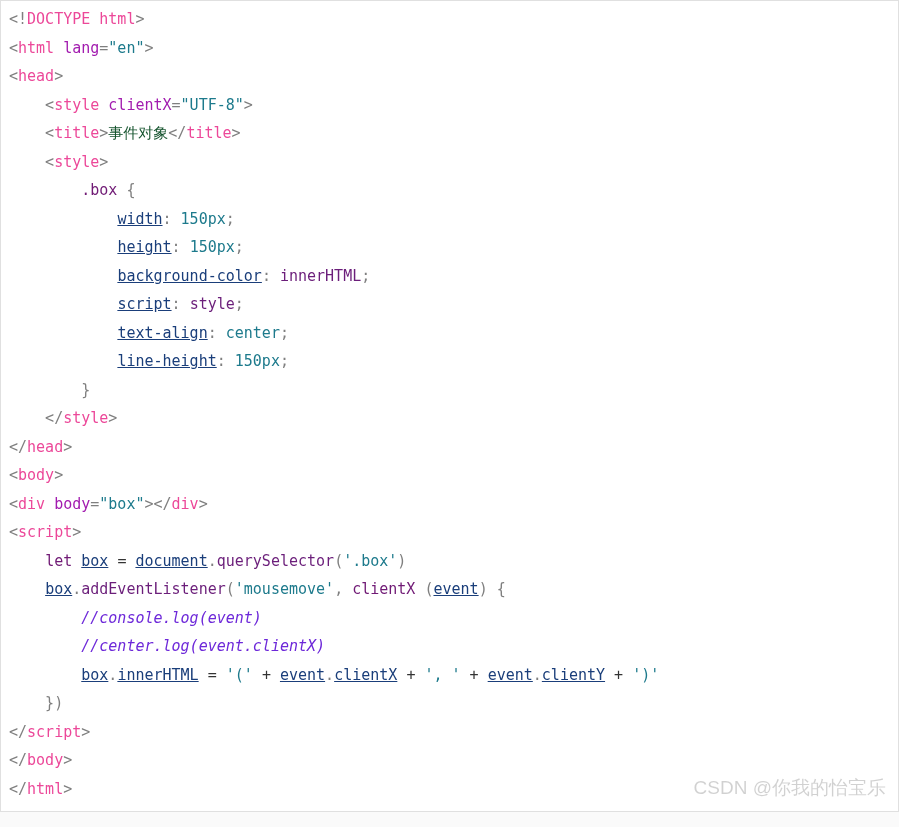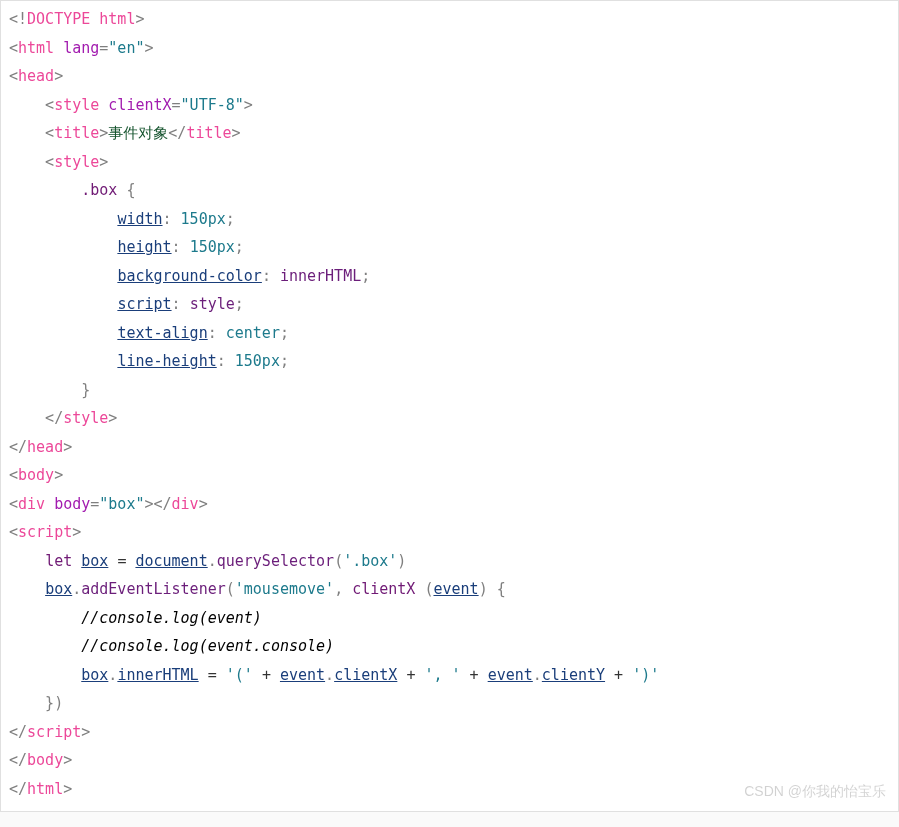--- a/index.html
+++ b/index.html
@@ -23,30 +23,30 @@
     line-height: 1.9;
     color: #111;
   }
   .p  { color: #7f7f7f; }   
   .tn { color: #ec4899; }   
   .an { color: #a21caf; }   
   .av { color: #1d7a8c; }   
   .kw { color: #701a75; }   
   .id { color: #1a3e7a; text-decoration: underline; }   
   .fn { color: #6b1e7a; }   
-  .cm { color: #000000; font-style: italic; } 
+  .cm { color: #6d28d9; font-style: italic; } 
   .tx { color: #14532d; }      
   .op { color: #333; }      
   .watermark {
     position: absolute;
     right: 12px;
     bottom: 10px;
     color: rgba(0,0,0,0.18);
     font-family: -apple-system, BlinkMacSystemFont, "Segoe UI", sans-serif;
-    font-size: 14px;
+    font-size: 19px;
     pointer-events: none;
   }
 </style>
 </head>
 <body>
 
 <div class="code-container">
   <pre class="code" id="code"><span class="p">&lt;!</span><span class="tn">DOCTYPE</span><span class="p"> </span><span class="tn">html</span><span class="p">&gt;</span>
 <span class="p">&lt;</span><span class="tn">html</span><span class="p"> </span><span class="an">lang</span><span class="p">=</span><span class="av">"en"</span><span class="p">&gt;</span>
 <span class="p">&lt;</span><span class="tn">head</span><span class="p">&gt;</span>
@@ -62,20 +62,20 @@
 <span class="p">            </span><span class="id">line-height</span><span class="p">: </span><span class="av">150px</span><span class="p">;</span>
 <span class="p">        }</span>
 <span class="p">    &lt;/</span><span class="tn">style</span><span class="p">&gt;</span>
 <span class="p">&lt;/</span><span class="tn">head</span><span class="p">&gt;</span>
 <span class="p">&lt;</span><span class="tn">body</span><span class="p">&gt;</span>
 <span class="p">&lt;</span><span class="tn">div</span><span class="p"> </span><span class="an">body</span><span class="p">=</span><span class="av">"box"</span><span class="p">&gt;&lt;/</span><span class="tn">div</span><span class="p">&gt;</span>
 <span class="p">&lt;</span><span class="tn">script</span><span class="p">&gt;</span>
 <span class="p">    </span><span class="kw">let</span><span class="p"> </span><span class="id">box</span><span class="p"> </span><span class="op">=</span><span class="p"> </span><span class="id">document</span><span class="p">.</span><span class="fn">querySelector</span><span class="p">(</span><span class="av">'.box'</span><span class="p">)</span>
 <span class="p">    </span><span class="id">box</span><span class="p">.</span><span class="fn">addEventListener</span><span class="p">(</span><span class="av">'mousemove'</span><span class="p">, </span><span class="kw">clientX</span><span class="p"> (</span><span class="id">event</span><span class="p">) {</span>
 <span class="p">        </span><span class="cm">//console.log(event)</span>
-<span class="p">        </span><span class="cm">//console.log(event.console)</span>
+<span class="p">        </span><span class="cm">//center.log(event.clientX)</span>
 <span class="p">        </span><span class="id">box</span><span class="p">.</span><span class="id">innerHTML</span><span class="p"> </span><span class="op">=</span><span class="p"> </span><span class="av">'('</span><span class="p"> </span><span class="op">+</span><span class="p"> </span><span class="id">event</span><span class="p">.</span><span class="id">clientX</span><span class="p"> </span><span class="op">+</span><span class="p"> </span><span class="av">', '</span><span class="p"> </span><span class="op">+</span><span class="p"> </span><span class="id">event</span><span class="p">.</span><span class="id">clientY</span><span class="p"> </span><span class="op">+</span><span class="p"> </span><span class="av">')'</span>
 <span class="p">    })</span>
 <span class="p">&lt;/</span><span class="tn">script</span><span class="p">&gt;</span>
 <span class="p">&lt;/</span><span class="tn">body</span><span class="p">&gt;</span>
 <span class="p">&lt;/</span><span class="tn">html</span><span class="p">&gt;</span></pre>
   <div class="watermark">CSDN @你我的怡宝乐</div>
 </div>
 
 </body></html>

